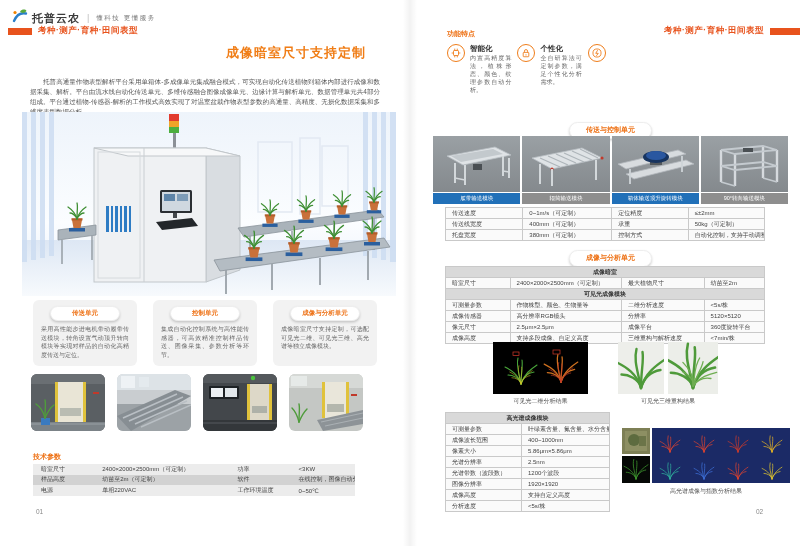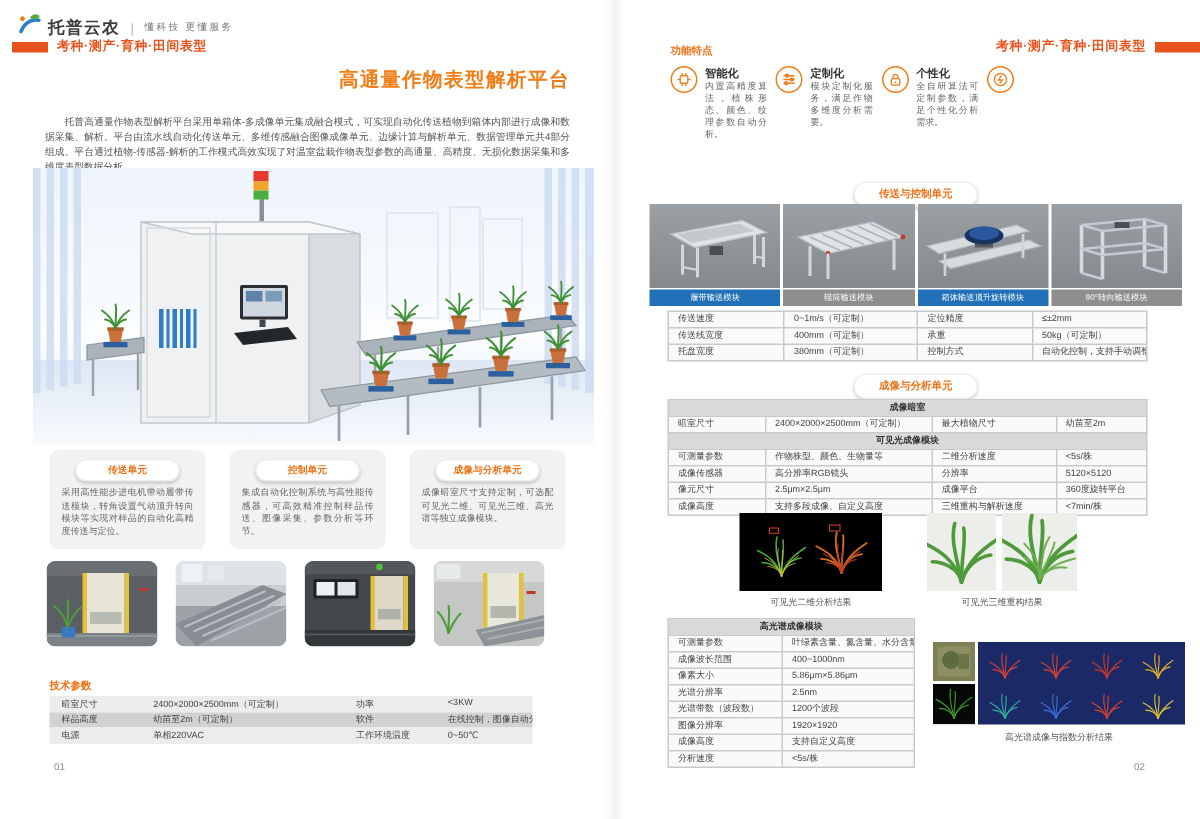--- a/index.html
+++ b/index.html
@@ -123,21 +123,21 @@
 
   <div class="abs banner-l">
     <span class="banner-bar"></span>
     <span class="banner-txt">考种·测产·育种·田间表型</span>
   </div>
   <div class="abs banner-r">
     <span class="banner-txt">考种·测产·育种·田间表型</span>
     <span class="banner-bar r"></span>
   </div>
 
-  <div class="abs page-title">高通量作物表型解析平台</div>
+  <div class="abs page-title">成像暗室尺寸支持定制</div>
   <p class="abs intro">托普高通量作物表型解析平台采用单箱体-多成像单元集成融合模式，可实现自动化传送植物到箱体内部进行成像和数据采集、解析。平台由流水线自动化传送单元、多维传感融合图像成像单元、边缘计算与解析单元、数据管理单元共4部分组成。平台通过植物-传感器-解析的工作模式高效实现了对温室盆栽作物表型参数的高通量、高精度、无损化数据采集和多维度表型数据分析。</p>
 
   <div class="abs hero">
     <svg width="374" height="184" viewBox="0 0 374 184">
       <defs>
         <linearGradient id="bgg" x1="0" y1="0" x2="0" y2="1">
           <stop offset="0" stop-color="#eef4fb"></stop>
             <stop offset=".6" stop-color="#fbfdff"></stop>
             <stop offset="1" stop-color="#e8eff9"></stop>
         </linearGradient>
@@ -353,36 +353,20 @@
         </svg>
         </span>
       <div>
           <div class="feat-tt">智能化</div>
            <div class="feat-bd">内置高精度算法，植株形态、颜色、纹理参数自动分析。</div>
         </div>
     </div>
     <div class="feat">
       <span class="feat-icon">
         <svg width="10" height="10" viewBox="0 0 16 16" fill="none" stroke="#ef7d1a" stroke-width="1.4">
-          <line x1="2" y1="4" x2="14" y2="4"></line>
-            <circle cx="6" cy="4" r="1.6"></circle>
-          <line x1="2" y1="8" x2="14" y2="8"></line>
-            <circle cx="11" cy="8" r="1.6"></circle>
-          <line x1="2" y1="12" x2="14" y2="12"></line>
-            <circle cx="5" cy="12" r="1.6"></circle>
-        </svg>
-        </span>
-      <div>
-          <div class="feat-tt">定制化</div>
-           <div class="feat-bd">模块定制化服务，满足作物多维度分析需要。</div>
-        </div>
-    </div>
-    <div class="feat">
-      <span class="feat-icon">
-        <svg width="10" height="10" viewBox="0 0 16 16" fill="none" stroke="#ef7d1a" stroke-width="1.4">
           <rect x="3.5" y="7" width="9" height="7" rx="1"></rect>
             <path d="M5.5,7 V5 a2.5,2.5 0 0 1 5,0 V7"></path>
             <line x1="8" y1="10" x2="8" y2="12"></line>
         </svg>
         </span>
       <div>
           <div class="feat-tt">个性化</div>
            <div class="feat-bd">全自研算法可定制参数，满足个性化分析需求。</div>
         </div>
     </div>

